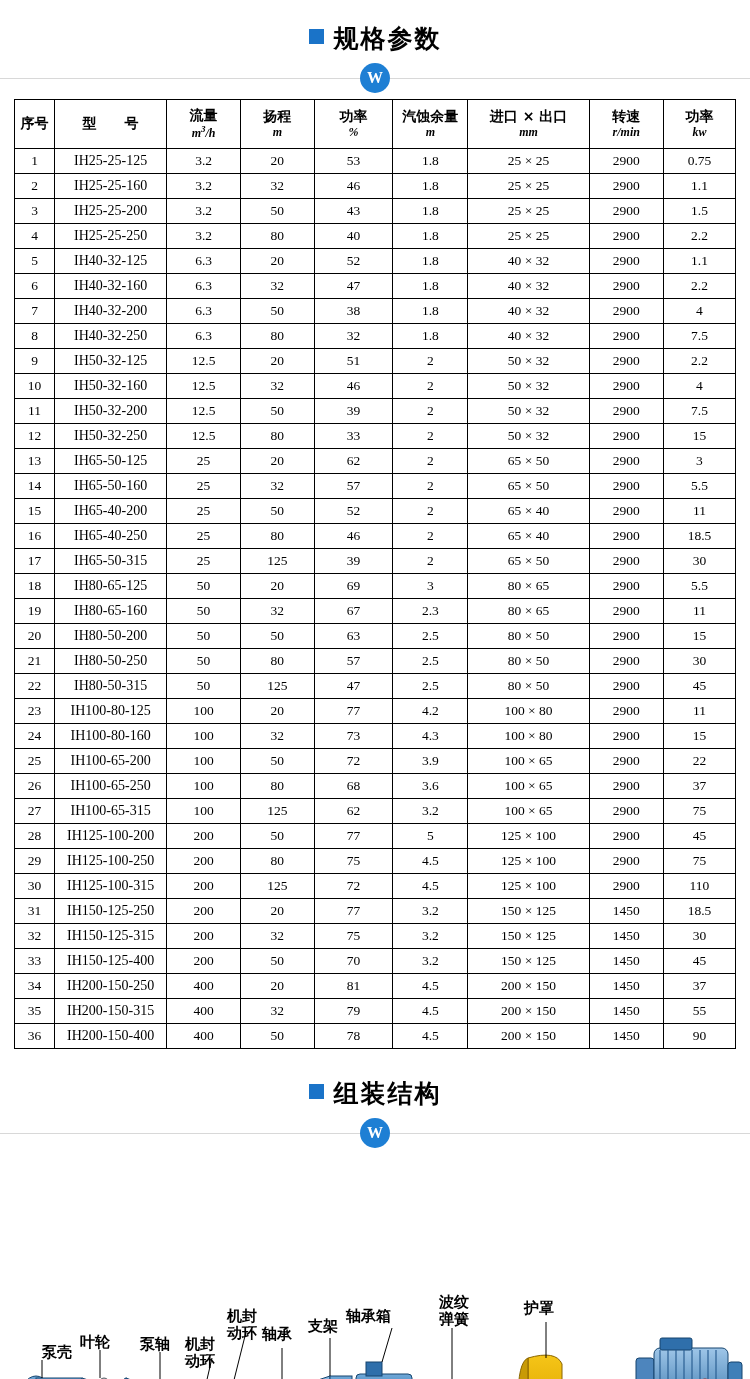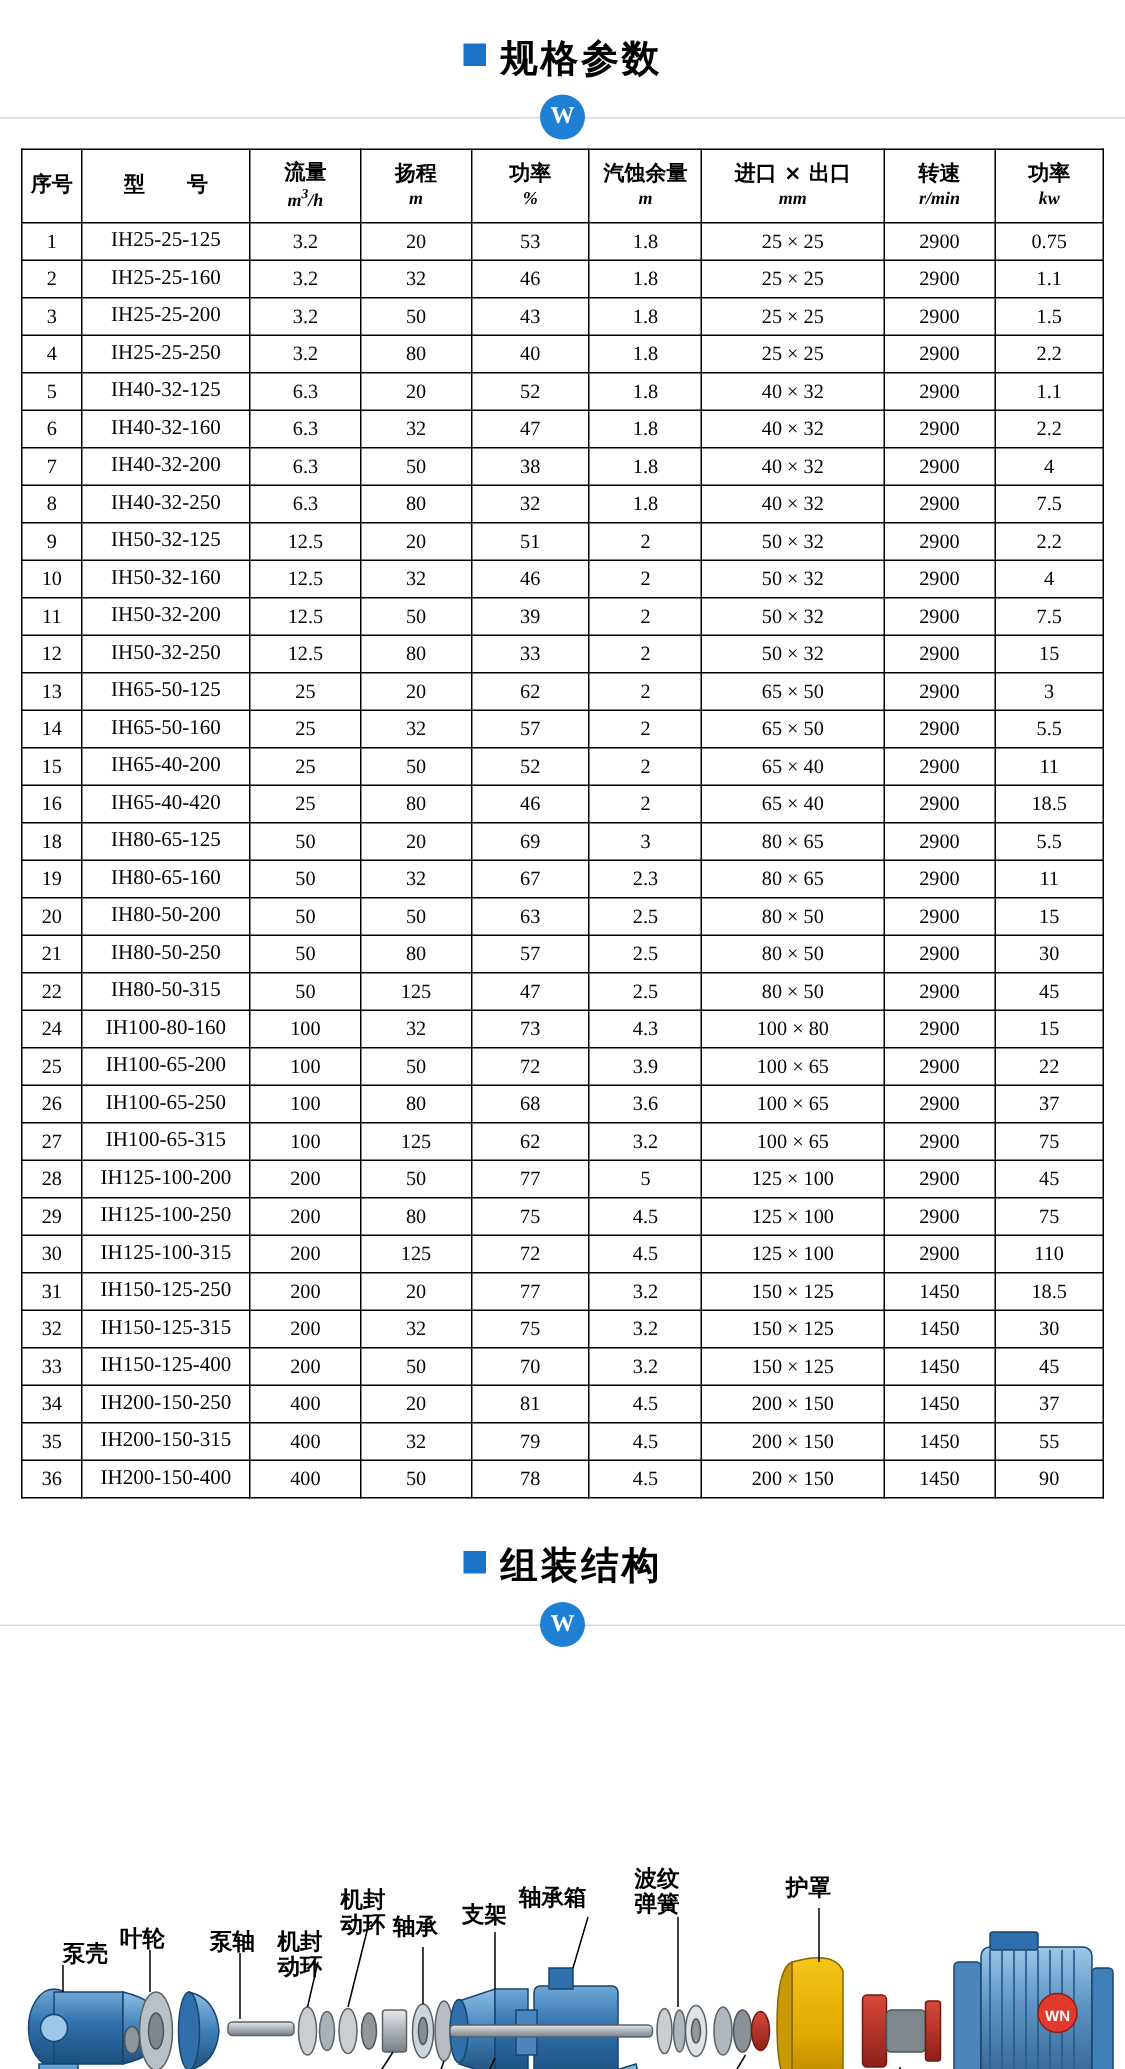--- a/index.html
+++ b/index.html
@@ -346,28 +346,39 @@
           <td>25</td>
           <td>50</td>
           <td>52</td>
           <td>2</td>
           <td>65 × 40</td>
           <td>2900</td>
           <td>11</td>
         </tr>
         <tr>
           <td>16</td>
-          <td class="model">IH65-40-420</td>
+          <td class="model">IH65-40-250</td>
           <td>25</td>
           <td>80</td>
           <td>46</td>
           <td>2</td>
           <td>65 × 40</td>
           <td>2900</td>
           <td>18.5</td>
+        </tr>
+        <tr>
+          <td>17</td>
+          <td class="model">IH65-50-315</td>
+          <td>25</td>
+          <td>125</td>
+          <td>39</td>
+          <td>2</td>
+          <td>65 × 50</td>
+          <td>2900</td>
+          <td>30</td>
         </tr>
         <tr>
           <td>18</td>
           <td class="model">IH80-65-125</td>
           <td>50</td>
           <td>20</td>
           <td>69</td>
           <td>3</td>
           <td>80 × 65</td>
           <td>2900</td>
@@ -409,20 +420,31 @@
         <tr>
           <td>22</td>
           <td class="model">IH80-50-315</td>
           <td>50</td>
           <td>125</td>
           <td>47</td>
           <td>2.5</td>
           <td>80 × 50</td>
           <td>2900</td>
           <td>45</td>
+        </tr>
+        <tr>
+          <td>23</td>
+          <td class="model">IH100-80-125</td>
+          <td>100</td>
+          <td>20</td>
+          <td>77</td>
+          <td>4.2</td>
+          <td>100 × 80</td>
+          <td>2900</td>
+          <td>11</td>
         </tr>
         <tr>
           <td>24</td>
           <td class="model">IH100-80-160</td>
           <td>100</td>
           <td>32</td>
           <td>73</td>
           <td>4.3</td>
           <td>100 × 80</td>
           <td>2900</td>
@@ -751,18 +773,18 @@
     </svg>
 
     <div class="lbl" style="left:22px;top:192px;margin-left:20px;">泵壳</div>
     <div class="lbl" style="left:80px;top:182px;">叶轮</div>
     <div class="lbl" style="left:140px;top:184px;">泵轴</div>
     <div class="lbl two" style="left:183px;top:184px;">机封<br>动环</div>
     <div class="lbl two" style="left:225px;top:156px;">机封<br>动环</div>
     <div class="lbl" style="left:262px;top:174px;">轴承</div>
     <div class="lbl" style="left:308px;top:166px;">支架</div>
     <div class="lbl" style="left:346px;top:156px;font-family:Liberation Serif, serif;">轴承箱</div>
-    <div class="lbl two" style="left:420px;top:142px;width:36px;">波纹<br>弹簧</div>
+    <div class="lbl two" style="left:436px;top:142px;width:36px;">波纹<br>弹簧</div>
     <div class="lbl" style="left:524px;top:148px;">护罩</div>
 
   </div>
 
 </div>
 
 </body></html>

